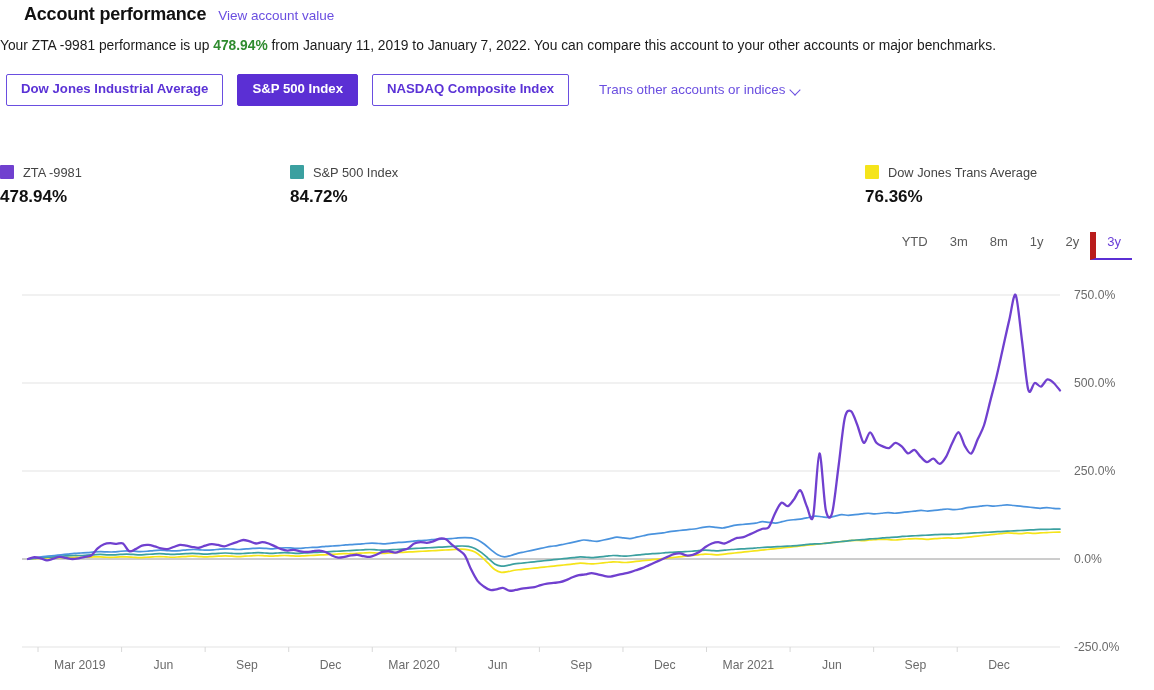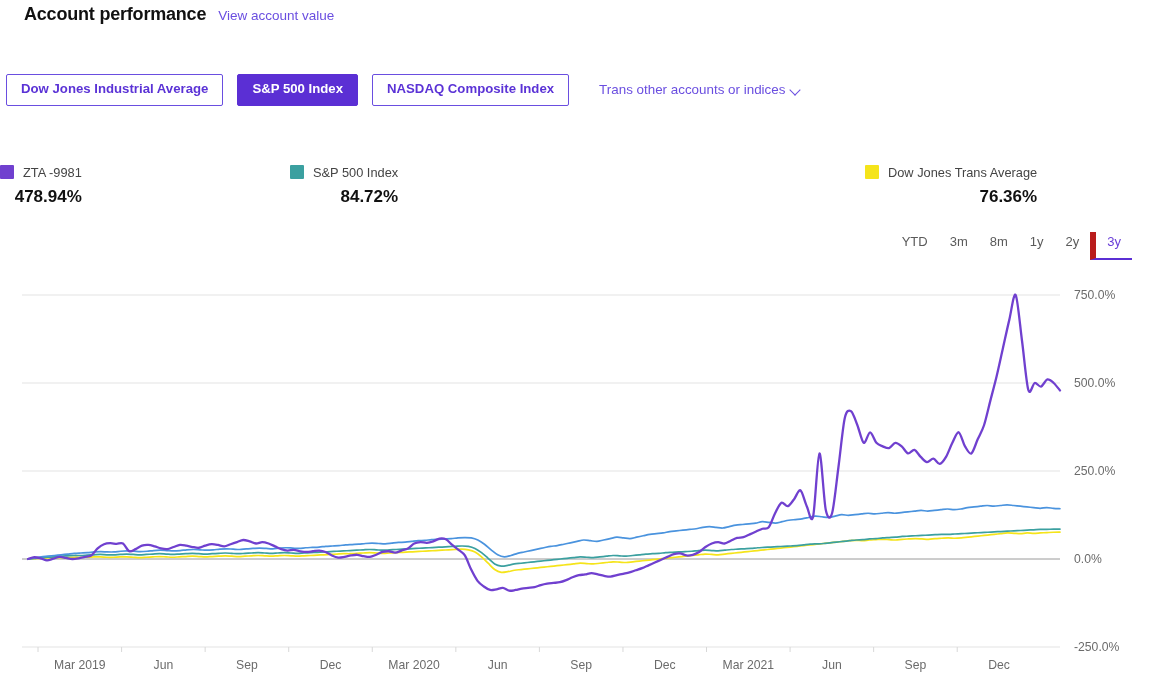--- a/index.html
+++ b/index.html
@@ -53,21 +53,21 @@
   .chev { display: inline-block; width: 10px; height: 10px; position: relative; }
   .chev::before {
     content: ""; position: absolute; left: 0; top: 1px;
     width: 7px; height: 7px;
     border-right: 1.6px solid #6a4ee0; border-bottom: 1.6px solid #6a4ee0;
     transform: rotate(45deg);
   }
 
   
   .legend { position: absolute; left: 0; top: 164px; width: 1154px; height: 50px; }
-  .legend-item { position: absolute; top: 0; text-align: right; }
+  .legend-item { position: absolute; top: 0; }
   .legend-head { display: flex; align-items: center; gap: 9px; height: 16px; }
   .swatch { width: 14px; height: 14px; border-radius: 1px; flex: none; }
   .legend-name { font-size: 12.8px; color: #444444; white-space: nowrap; }
   .legend-val { font-size: 17px; font-weight: bold; color: #111111; margin-top: 7px; }
 
   
   .range-tabs {
     position: absolute; right: 22px; top: 232px;
     display: flex; align-items: flex-end; gap: 0;
   }
@@ -90,20 +90,23 @@
 </head>
 <body>
 
 <div class="page">
 
   <div class="header-row">
     <div class="page-title">Account performance</div>
     <a class="view-link">View account value</a>
   </div>
 
+  <div class="subhead">
+    <span>Your ZTA -9981 performance is up </span><span class="pct-up">478.94%</span><span> from January 11, 2019 to January 7, 2022. You can compare this account to your other accounts or major benchmarks.</span>
+  </div>
 
   <div class="bench-row">
     <button class="bench-btn">Dow Jones Industrial Average</button>
     <button class="bench-btn active">S&amp;P 500 Index</button>
     <button class="bench-btn">NASDAQ Composite Index</button>
     <span class="show-other">
       <span>Trans other accounts or indices</span>
       <span class="chev"></span>
     </span>
   </div>

